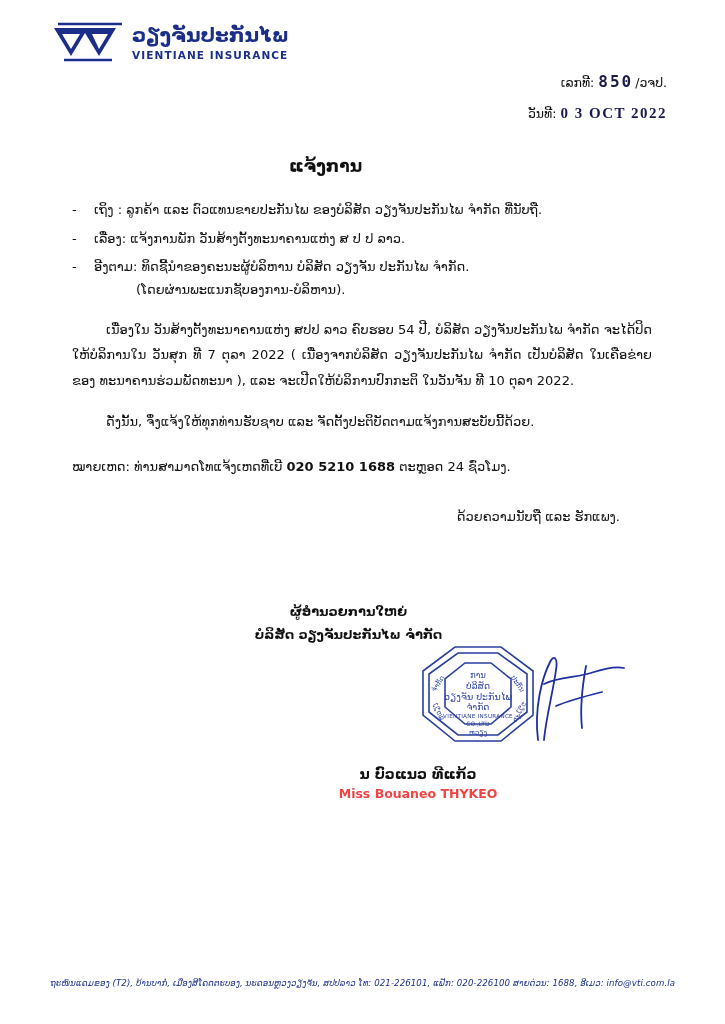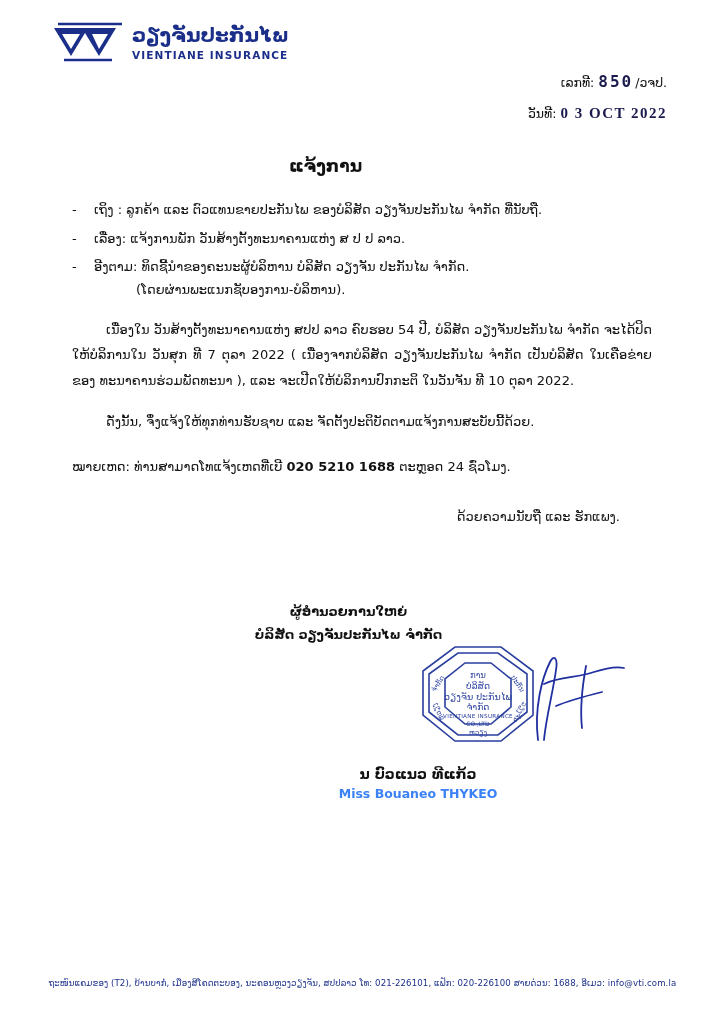--- a/index.html
+++ b/index.html
@@ -214,34 +214,35 @@
     box-sizing: border-box;
   }
   .signer-lao {
     font-size: 14px;
     font-weight: bold;
     color: #111;
   }
   .signer-en {
     font-size: 12.5px;
     font-weight: bold;
-    color: #3b82f6;
+    color: #ef4444;
     margin-top: 4px;
   }
 
   
   .footer {
     position: absolute;
     bottom: 36px;
     left: 0;
     width: 725px;
     text-align: center;
     font-size: 8.6px;
     color: #1b2f8a;
     letter-spacing: 0.1px;
+    font-style: italic;
   }
 </style>
 </head>
 <body>
 
 <div class="page">
 
   <div class="letterhead">
     <div class="logo-mark">
       <svg width="74" height="42" viewBox="0 0 74 42" xmlns="http://www.w3.org/2000/svg">

